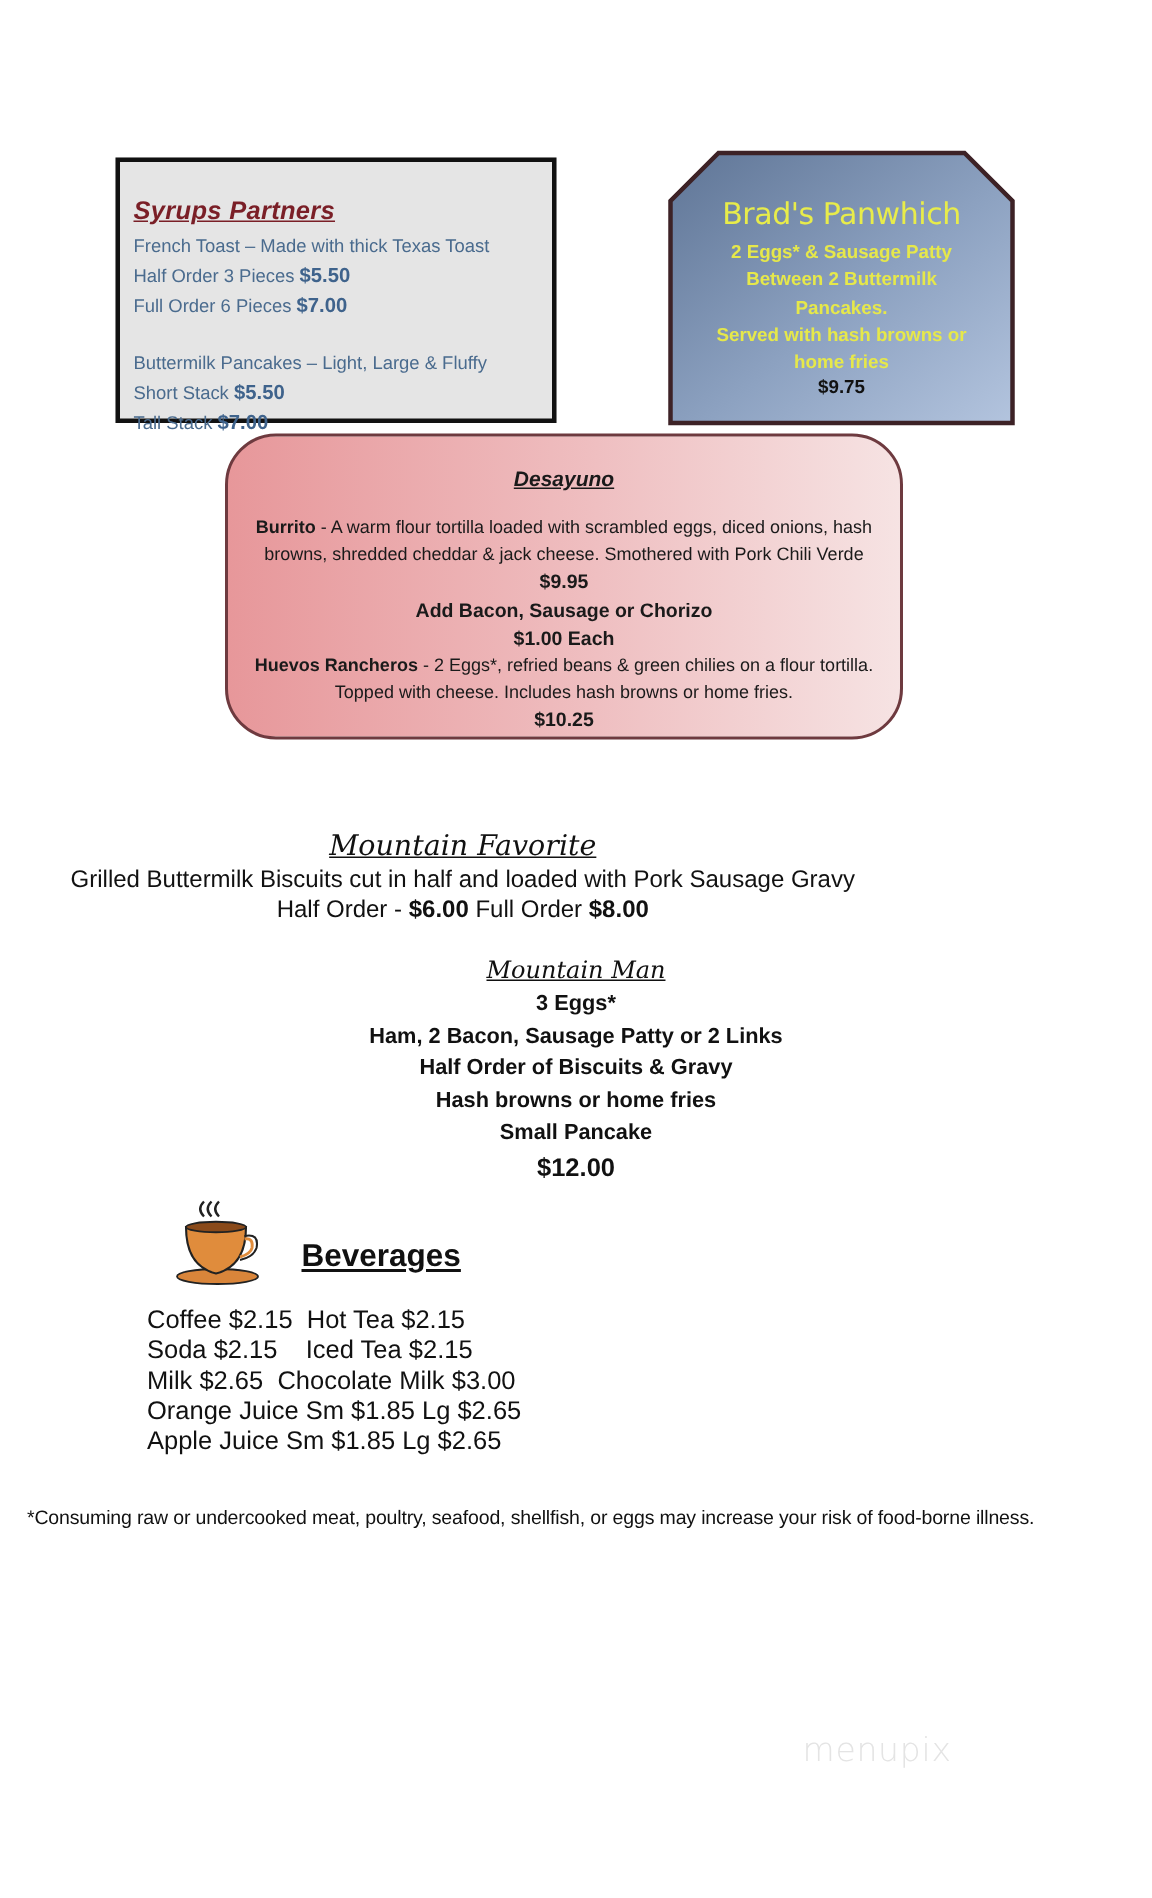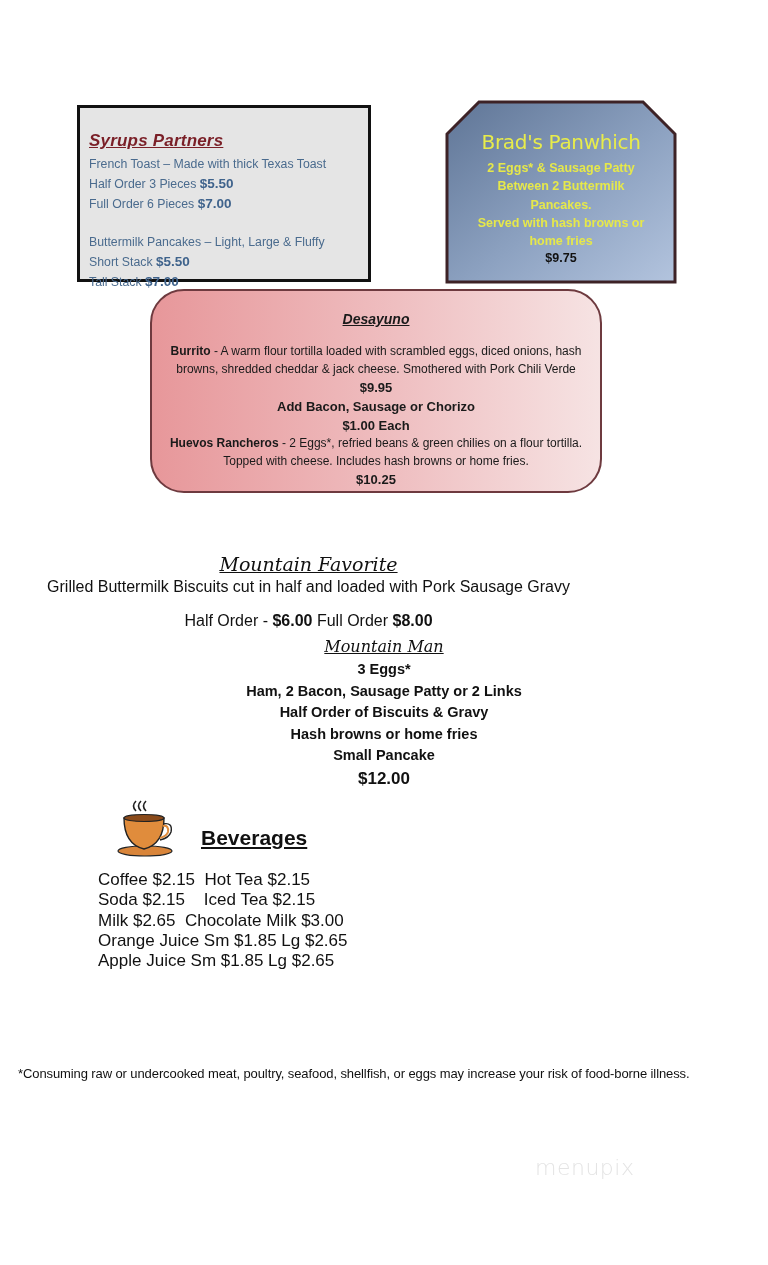--- a/index.html
+++ b/index.html
@@ -63,21 +63,21 @@
   .cup { position: absolute; left: 116px; top: 797px; width: 62px; height: 62px; }
   .bev-title {
     position: absolute; left: 201px; top: 826px; font-family: "Liberation Sans", sans-serif;
     font-weight: bold; font-size: 21px; text-decoration: underline; color: #111;
   }
   .bev-list { position: absolute; left: 98px; top: 870px; font-family: "Liberation Sans", sans-serif; font-size: 17px; line-height: 20.3px; color: #111; }
   .bev-list div { white-space: pre; }
 
   
   .disclaimer {
-    position: absolute; left: 18px; top: 1066px; font-family: "Liberation Sans", sans-serif;
+    position: absolute; left: 18px; top: 1004px; font-family: "Liberation Sans", sans-serif;
     font-size: 13px; color: #111; white-space: nowrap; letter-spacing: -0.1px;
   }
 
   
   .watermark {
     position: absolute; left: 535px; top: 1155px; font-family: "DejaVu Sans", sans-serif;
     font-size: 22px; color: #e4e4e4; letter-spacing: 0.5px; font-weight: 300;
   }
 </style>
 </head>
@@ -124,21 +124,21 @@
     <div class="bold">Add Bacon, Sausage or Chorizo</div>
     <div class="bold">$1.00 Each</div>
     <div><b>Huevos Rancheros</b><span> - 2 Eggs*, refried beans &amp; green chilies on a flour tortilla. Topped with cheese. Includes hash browns or home fries.</span></div>
     <div class="bold">$10.25</div>
   </div>
 </section>
 
 <section class="mfav">
   <div class="script-title">Mountain Favorite</div>
   <div class="desc">Grilled Buttermilk Biscuits cut in half and loaded with Pork Sausage Gravy</div>
-  <div class="desc" style="margin-top:16px"><span>Half Order - </span><b>$6.00</b><span> Full Order </span><b>$8.00</b></div>
+  <div class="desc" style="margin-top:2px"><span>Half Order - </span><b>$6.00</b><span> Full Order </span><b>$8.00</b></div>
 </section>
 
 <section class="mman">
   <div class="script-title">Mountain Man</div>
   <div class="item" style="margin-top:3px">3 Eggs*</div>
   <div class="item">Ham, 2 Bacon, Sausage Patty or 2 Links</div>
   <div class="item">Half Order of Biscuits &amp; Gravy</div>
   <div class="item">Hash browns or home fries</div>
   <div class="item">Small Pancake</div>
   <div class="price">$12.00</div>

